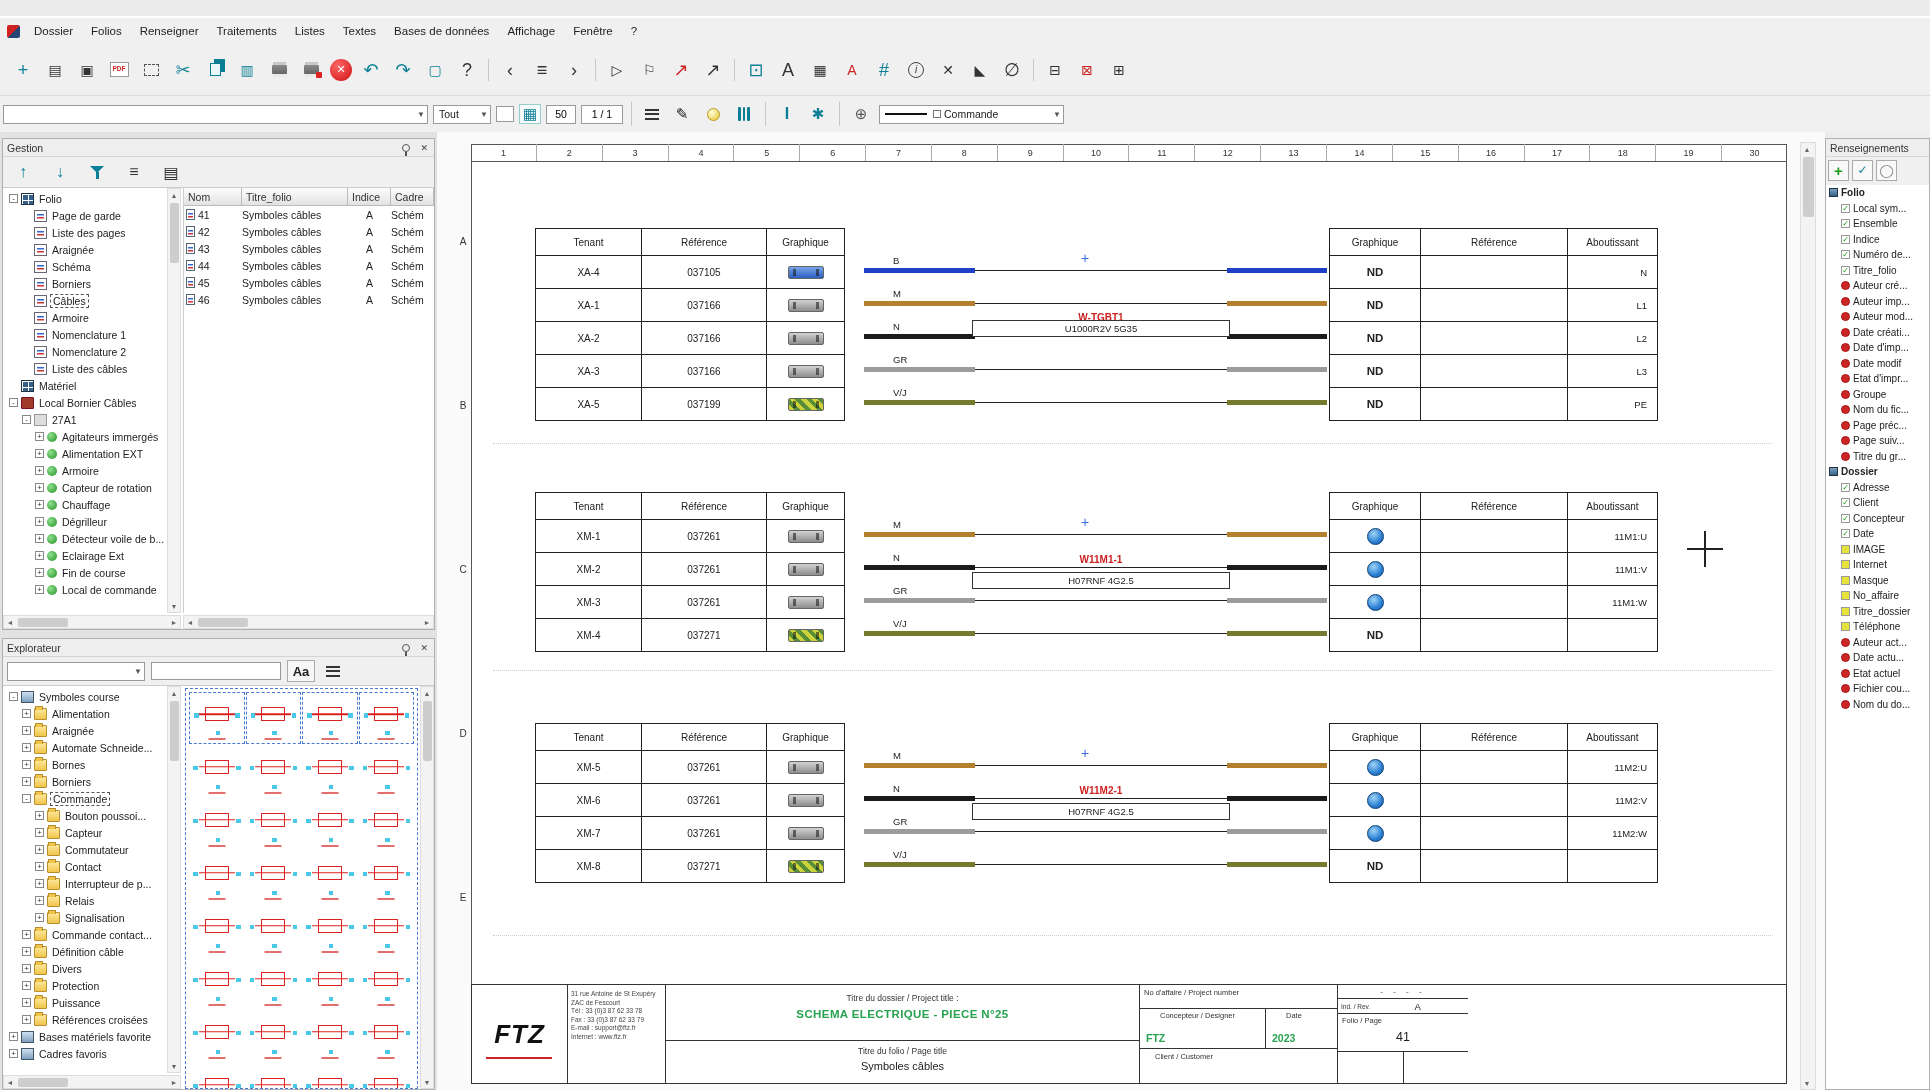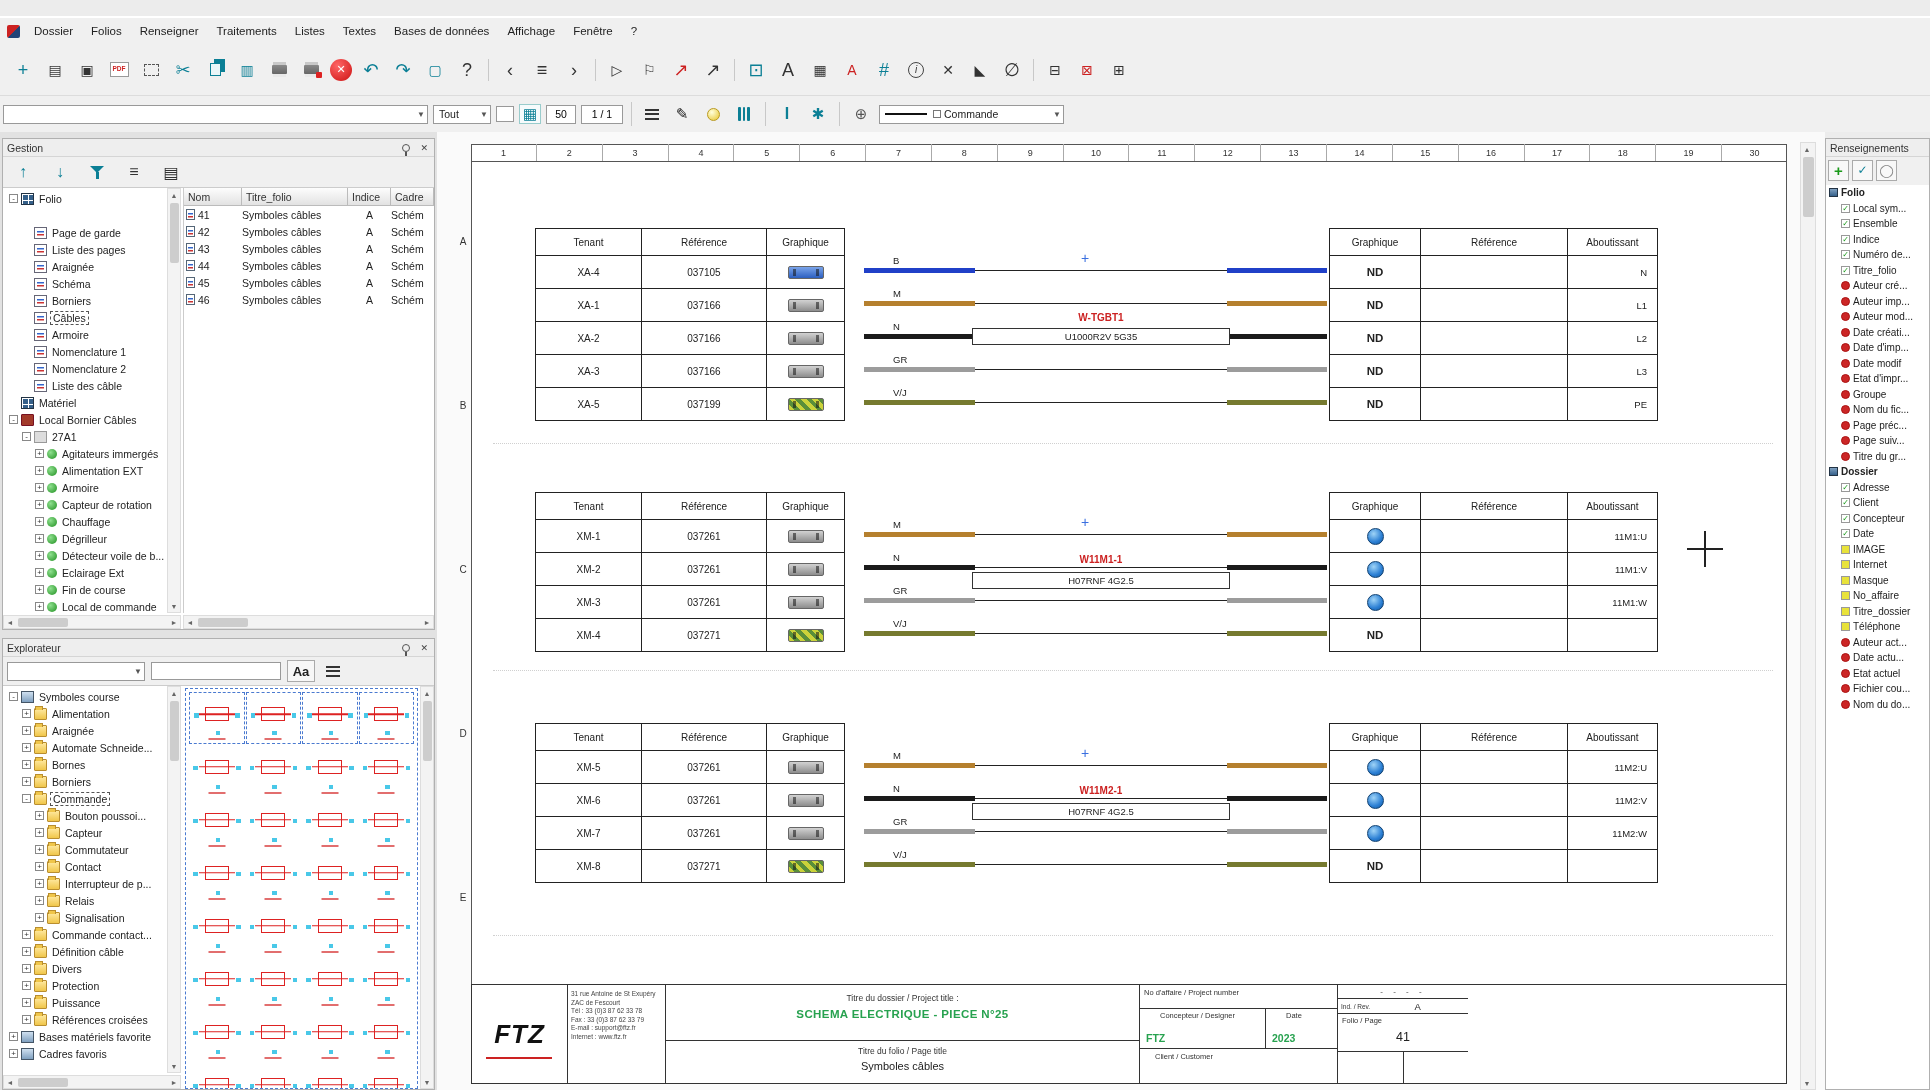--- a/index.html
+++ b/index.html
@@ -163,21 +163,21 @@
   .sym-yellow .term-sym{background:repeating-linear-gradient(45deg,#cbd23a 0 4px,#5a8f3a 4px 8px)}
   .wzone{position:absolute;left:310px;top:0;width:484px;height:100%}
   .wire{position:absolute;left:0;right:0;top:calc(40px + var(--i)*33px);height:5px}
   .wire .sl{position:absolute;left:19px;width:111px;top:0;height:5px;background:var(--c)}
   .wire .sr{position:absolute;left:382px;width:100px;top:0;height:5px;background:var(--c)}
   .wire .thin{position:absolute;left:130px;width:252px;top:1.8px;height:1.5px;background:#222}
   .wlabel{position:absolute;left:48px;top:-13px;font-size:9.5px;color:#222}
   .cname{position:absolute;left:130px;width:252px;text-align:center;color:#c22;font-size:10px;font-weight:bold}
   .cspec{position:absolute;left:127px;width:258px;height:17px;border:1px solid #333;background:#fff;
     display:flex;align-items:center;justify-content:center;font-size:9.5px}
-  .g1 .cname{top:84px}.g1 .cspec{top:100px}
+  .g1 .cname{top:84px}.g1 .cspec{top:92px}
   .g2 .cname,.g3 .cname{top:62px}.g2 .cspec,.g3 .cspec{top:80px}
   .bplus{position:absolute;left:236px;top:22px;color:#3a6fe0;font-size:14px}
 
   
   .tblock{position:absolute;left:18px;top:842px;width:1316px;height:100px;border:1.2px solid #333;display:flex;background:#fff}
   .tb-sec{border-left:1px solid #333;height:100%;position:relative}
   .tb-sec.first{border-left:none}
   .tb-logo{width:95px;display:flex;align-items:center;justify-content:center;font-size:26px;font-weight:bold;font-style:italic;letter-spacing:1px;color:#111}
   .tb-logo::after{content:"";position:absolute;left:14px;bottom:24px;width:66px;height:2.5px;background:#c22}
   .tb-addr{width:98px;padding:5px 3px;font-size:6.5px;line-height:8.6px;color:#444;overflow:hidden}
@@ -486,21 +486,21 @@
     </div>
     <div class="gbody">
       <div class="gtree">
 
           <div class="titem ic-grid" style="--i: 0; padding-left: 4px;">
             <span class="texp">-</span>
             <span class="ticon"></span>
             <span class="tlabel">Folio</span>
           </div>
 
-          <div class="titem ic-page" style="--i: 1; padding-left: 17px; margin-top: 17px;">
+          <div class="titem ic-page" style="--i: 1; padding-left: 17px;">
             <span class="texp"></span>
             <span class="ticon"></span>
             <span class="tlabel">Page de garde</span>
           </div>
 
           <div class="titem ic-page" style="--i: 2; padding-left: 17px;">
             <span class="texp"></span>
             <span class="ticon"></span>
             <span class="tlabel">Liste des pages</span>
           </div>
@@ -543,21 +543,21 @@
 
           <div class="titem ic-page" style="--i: 9; padding-left: 17px; text-align: right;">
             <span class="texp"></span>
             <span class="ticon"></span>
             <span class="tlabel">Nomenclature 2</span>
           </div>
 
           <div class="titem ic-page" style="--i: 10; padding-left: 17px;">
             <span class="texp"></span>
             <span class="ticon"></span>
-            <span class="tlabel">Liste des câble</span>
+            <span class="tlabel">Liste des câbles</span>
           </div>
 
           <div class="titem ic-grid" style="--i: 11; padding-left: 4px;">
             <span class="texp"></span>
             <span class="ticon"></span>
             <span class="tlabel">Matériel</span>
           </div>
 
           <div class="titem ic-book" style="--i: 12; padding-left: 4px;">
             <span class="texp">-</span>

